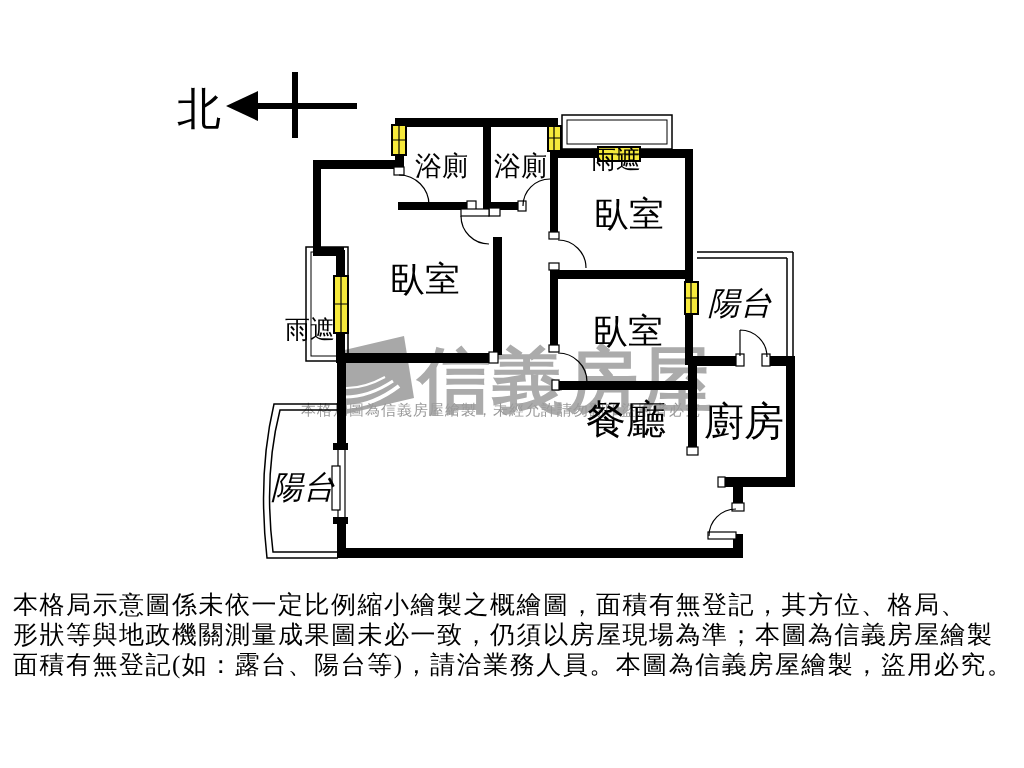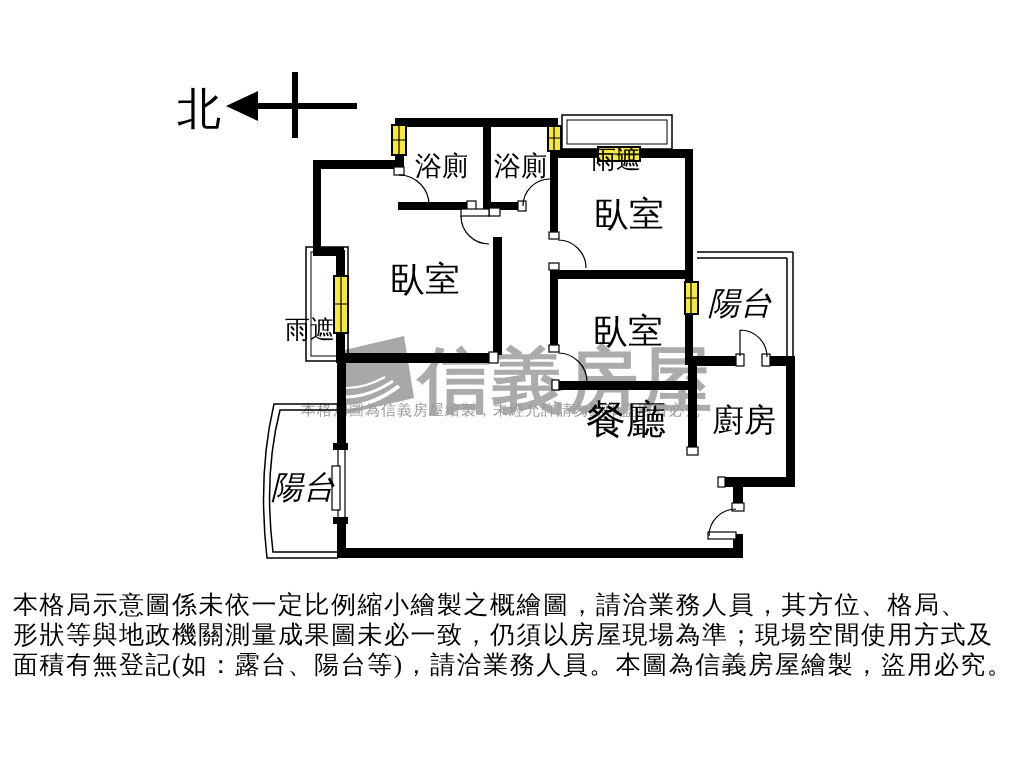--- a/index.html
+++ b/index.html
@@ -8,21 +8,21 @@
   .layer{position:absolute;left:0;top:0;width:1024px;height:768px;}
   #wm-layer{z-index:1;}
   #plan-layer{z-index:2;}
   #label-layer{z-index:3;}
   .room-label{position:absolute;transform:translate(-50%,-50%);color:#000;white-space:nowrap;
               font-family:"Liberation Serif","DejaVu Serif",serif;}
   .f25{font-size:25px;margin-top:26px;}
   .f27{font-size:27px;}
   .f28{font-size:32px;font-style:italic;}
   .f35{font-size:35px;}
-  .f36{font-size:32px;}
+  .f36{font-size:40px;}
   .f40{font-size:40px;}
   .north-label{position:absolute;left:177px;top:80px;font-size:44px;color:#000;}
   .wm-brand{position:absolute;left:418px;top:333px;font-size:72px;letter-spacing:2px;
             color:#ababab;white-space:nowrap;font-weight:600;}
   .wm-notice{position:absolute;left:301px;top:401px;font-size:15px;letter-spacing:1px;
              color:#9a9a9a;white-space:nowrap;}
   .disclaimer{position:absolute;left:13px;color:#000;font-size:25px;letter-spacing:1.5px;
               white-space:nowrap;}
   .dl1{top:588px;} .dl2{top:618px;} .dl3{top:648px;}
 </style>
@@ -160,18 +160,18 @@
     <div class="room-label f25" style="left:616px;top:133px;">雨遮</div>
     <div class="room-label f35" style="left:629px;top:214px;">臥室</div>
     <div class="room-label f35" style="left:425px;top:279px;">臥室</div>
     <div class="room-label f25" style="left:310px;top:303px;">雨遮</div>
     <div class="room-label f35" style="left:628px;top:331px;">臥室</div>
     <div class="room-label f28" style="left:740px;top:304px;">陽台</div>
     <div class="room-label f40" style="left:626px;top:419px;">餐廳</div>
     <div class="room-label f36" style="left:744px;top:421px;">廚房</div>
     <div class="room-label f28" style="left:303px;top:488px;">陽台</div>
 
-    <div class="disclaimer dl1">本格局示意圖係未依一定比例縮小繪製之概繪圖，請洽業務人員，其方位、格局、</div>
-    <div class="disclaimer dl2">形狀等與地政機關測量成果圖未必一致，仍須以房屋現場為準；現場空間使用方式及</div>
+    <div class="disclaimer dl1">本格局示意圖係未依一定比例縮小繪製之概繪圖，面積有無登記，其方位、格局、</div>
+    <div class="disclaimer dl2">形狀等與地政機關測量成果圖未必一致，仍須以房屋現場為準；本圖為信義房屋繪製</div>
     <div class="disclaimer dl3">面積有無登記(如：露台、陽台等)，請洽業務人員。本圖為信義房屋繪製，盜用必究。</div>
   </div>
 
 </div>
 
 </body></html>

